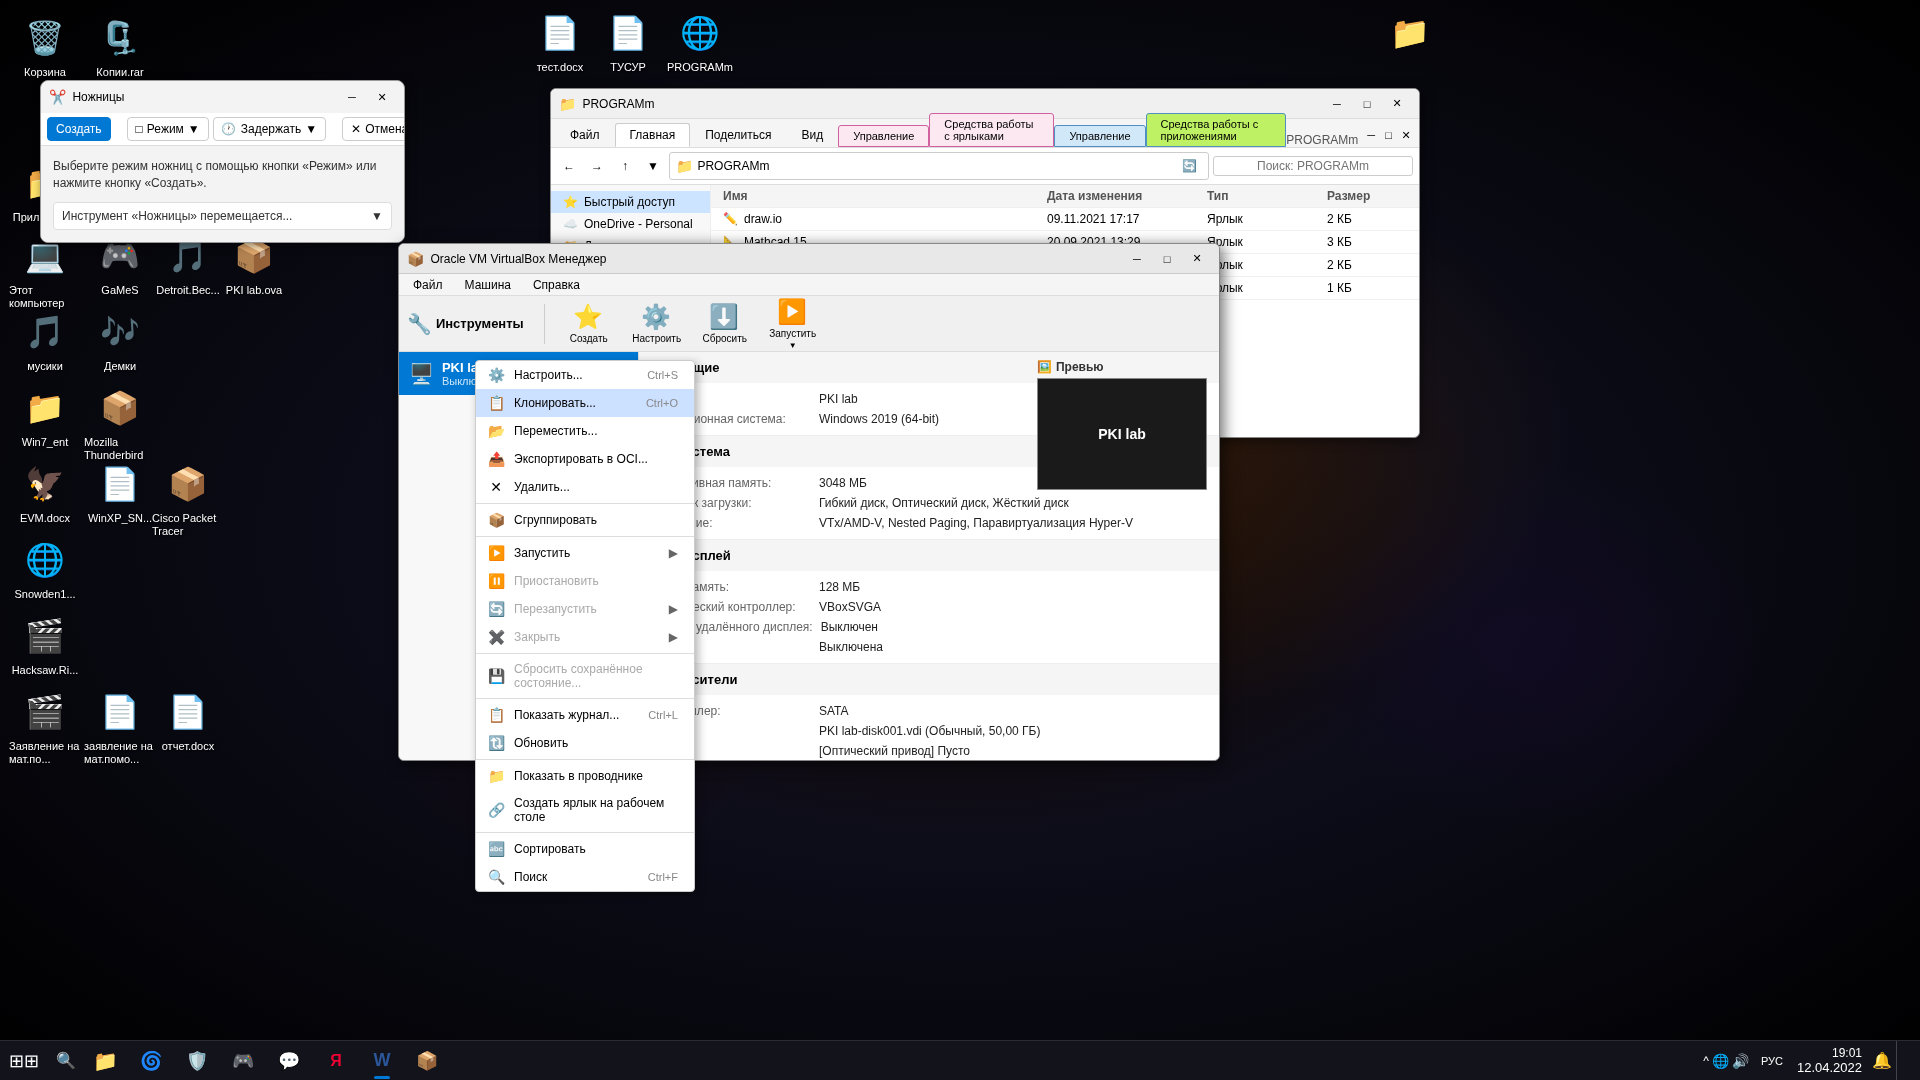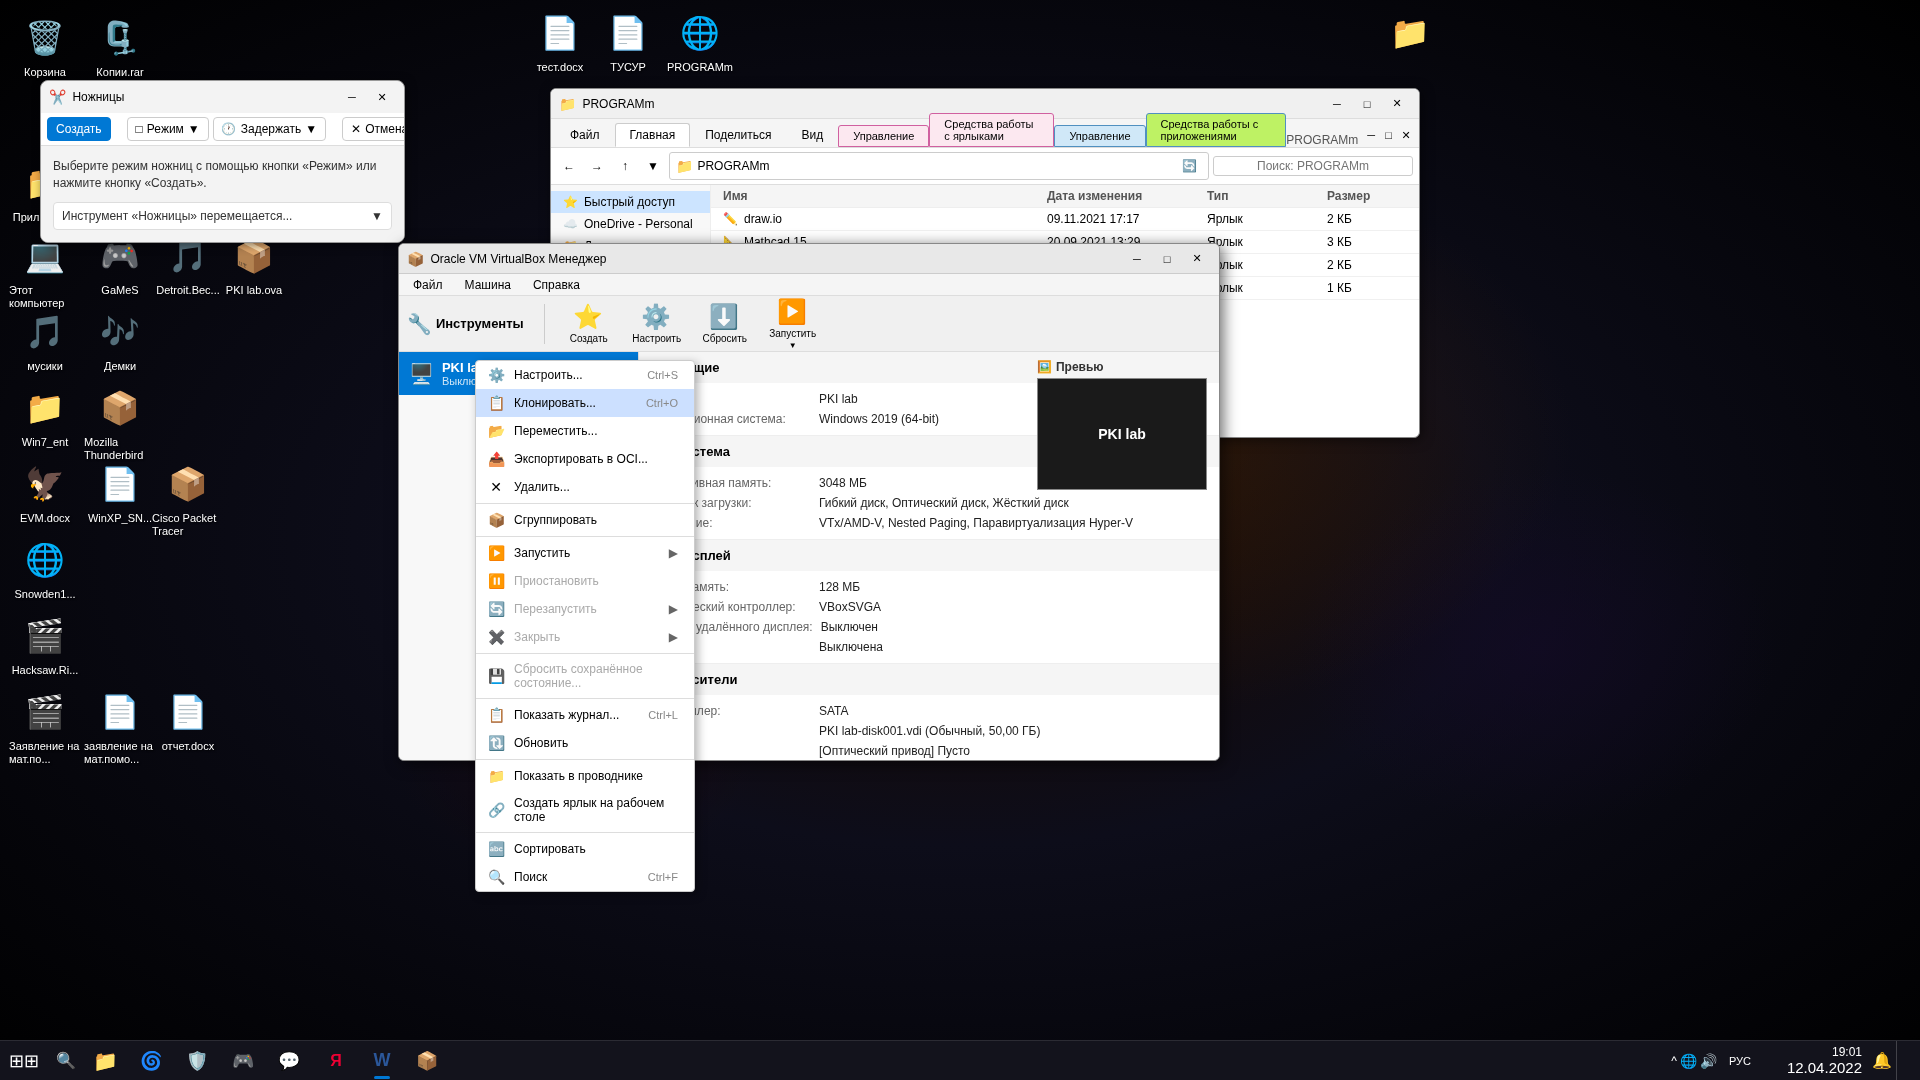--- a/index.html
+++ b/index.html
@@ -143,21 +143,21 @@
       justify-content: center;
       font-size: 14px;
       cursor: pointer;
     }
     .taskbar-clock {
       text-align: right;
       padding: 0 6px;
       cursor: pointer;
     }
     .taskbar-clock .time { font-size: 12px; }
-    .taskbar-clock .date { font-size: 15px; margin-left: 22px; }
+    .taskbar-clock .date { font-size: 13px; }
 
     
     .snipping-window {
       position: absolute;
       top: 80px;
       left: 40px;
       width: 365px;
       background: #f3f3f3;
       border: 1px solid #999;
       border-radius: 8px;

